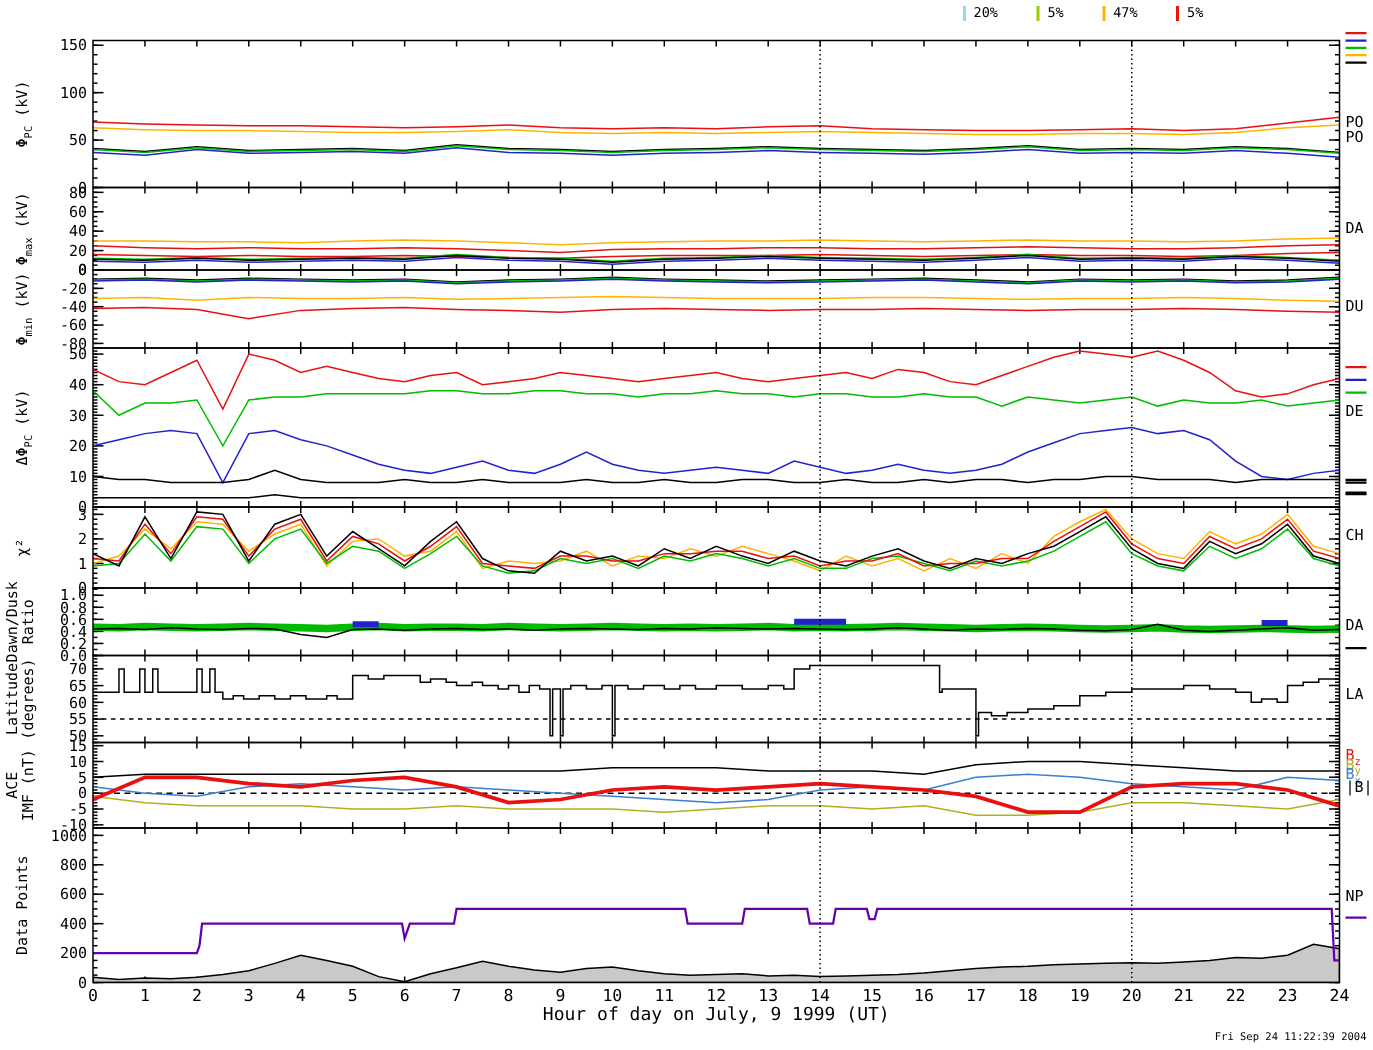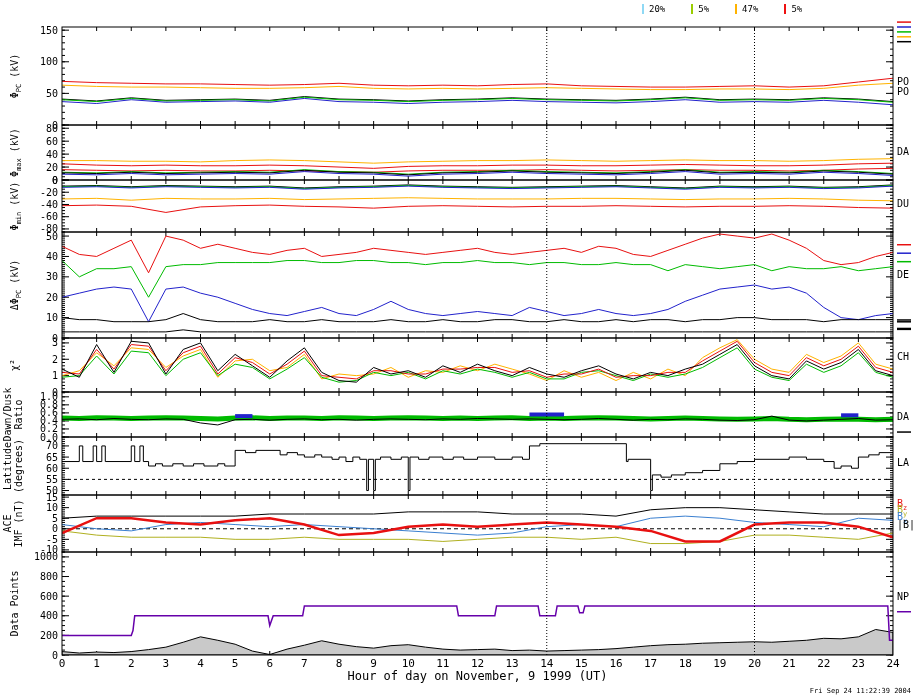--- a/index.html
+++ b/index.html
@@ -1200,15 +1200,15 @@
       <text x="616" y="667" font-size="11" text-anchor="middle" font-family="DejaVu Sans Mono, monospace">16</text>
       <text x="650.625" y="667" font-size="11" text-anchor="middle" font-family="DejaVu Sans Mono, monospace">17</text>
       <text x="685.25" y="667" font-size="11" text-anchor="middle" font-family="DejaVu Sans Mono, monospace">18</text>
       <text x="719.875" y="667" font-size="11" text-anchor="middle" font-family="DejaVu Sans Mono, monospace">19</text>
       <text x="754.5" y="667" font-size="11" text-anchor="middle" font-family="DejaVu Sans Mono, monospace">20</text>
       <text x="789.125" y="667" font-size="11" text-anchor="middle" font-family="DejaVu Sans Mono, monospace">21</text>
       <text x="823.75" y="667" font-size="11" text-anchor="middle" font-family="DejaVu Sans Mono, monospace">22</text>
       <text x="858.375" y="667" font-size="11" text-anchor="middle" font-family="DejaVu Sans Mono, monospace">23</text>
       <text x="893" y="667" font-size="11" text-anchor="middle" font-family="DejaVu Sans Mono, monospace">24</text>
     </svg>
-  <div class="xlabel">Hour of day on November, 9 1999 (UT)</div>
+  <div class="xlabel">Hour of day on July, 9 1999 (UT)</div>
   <div class="stamp">Fri Sep 24 11:22:39 2004</div>
 </div>
 
 </body></html>

